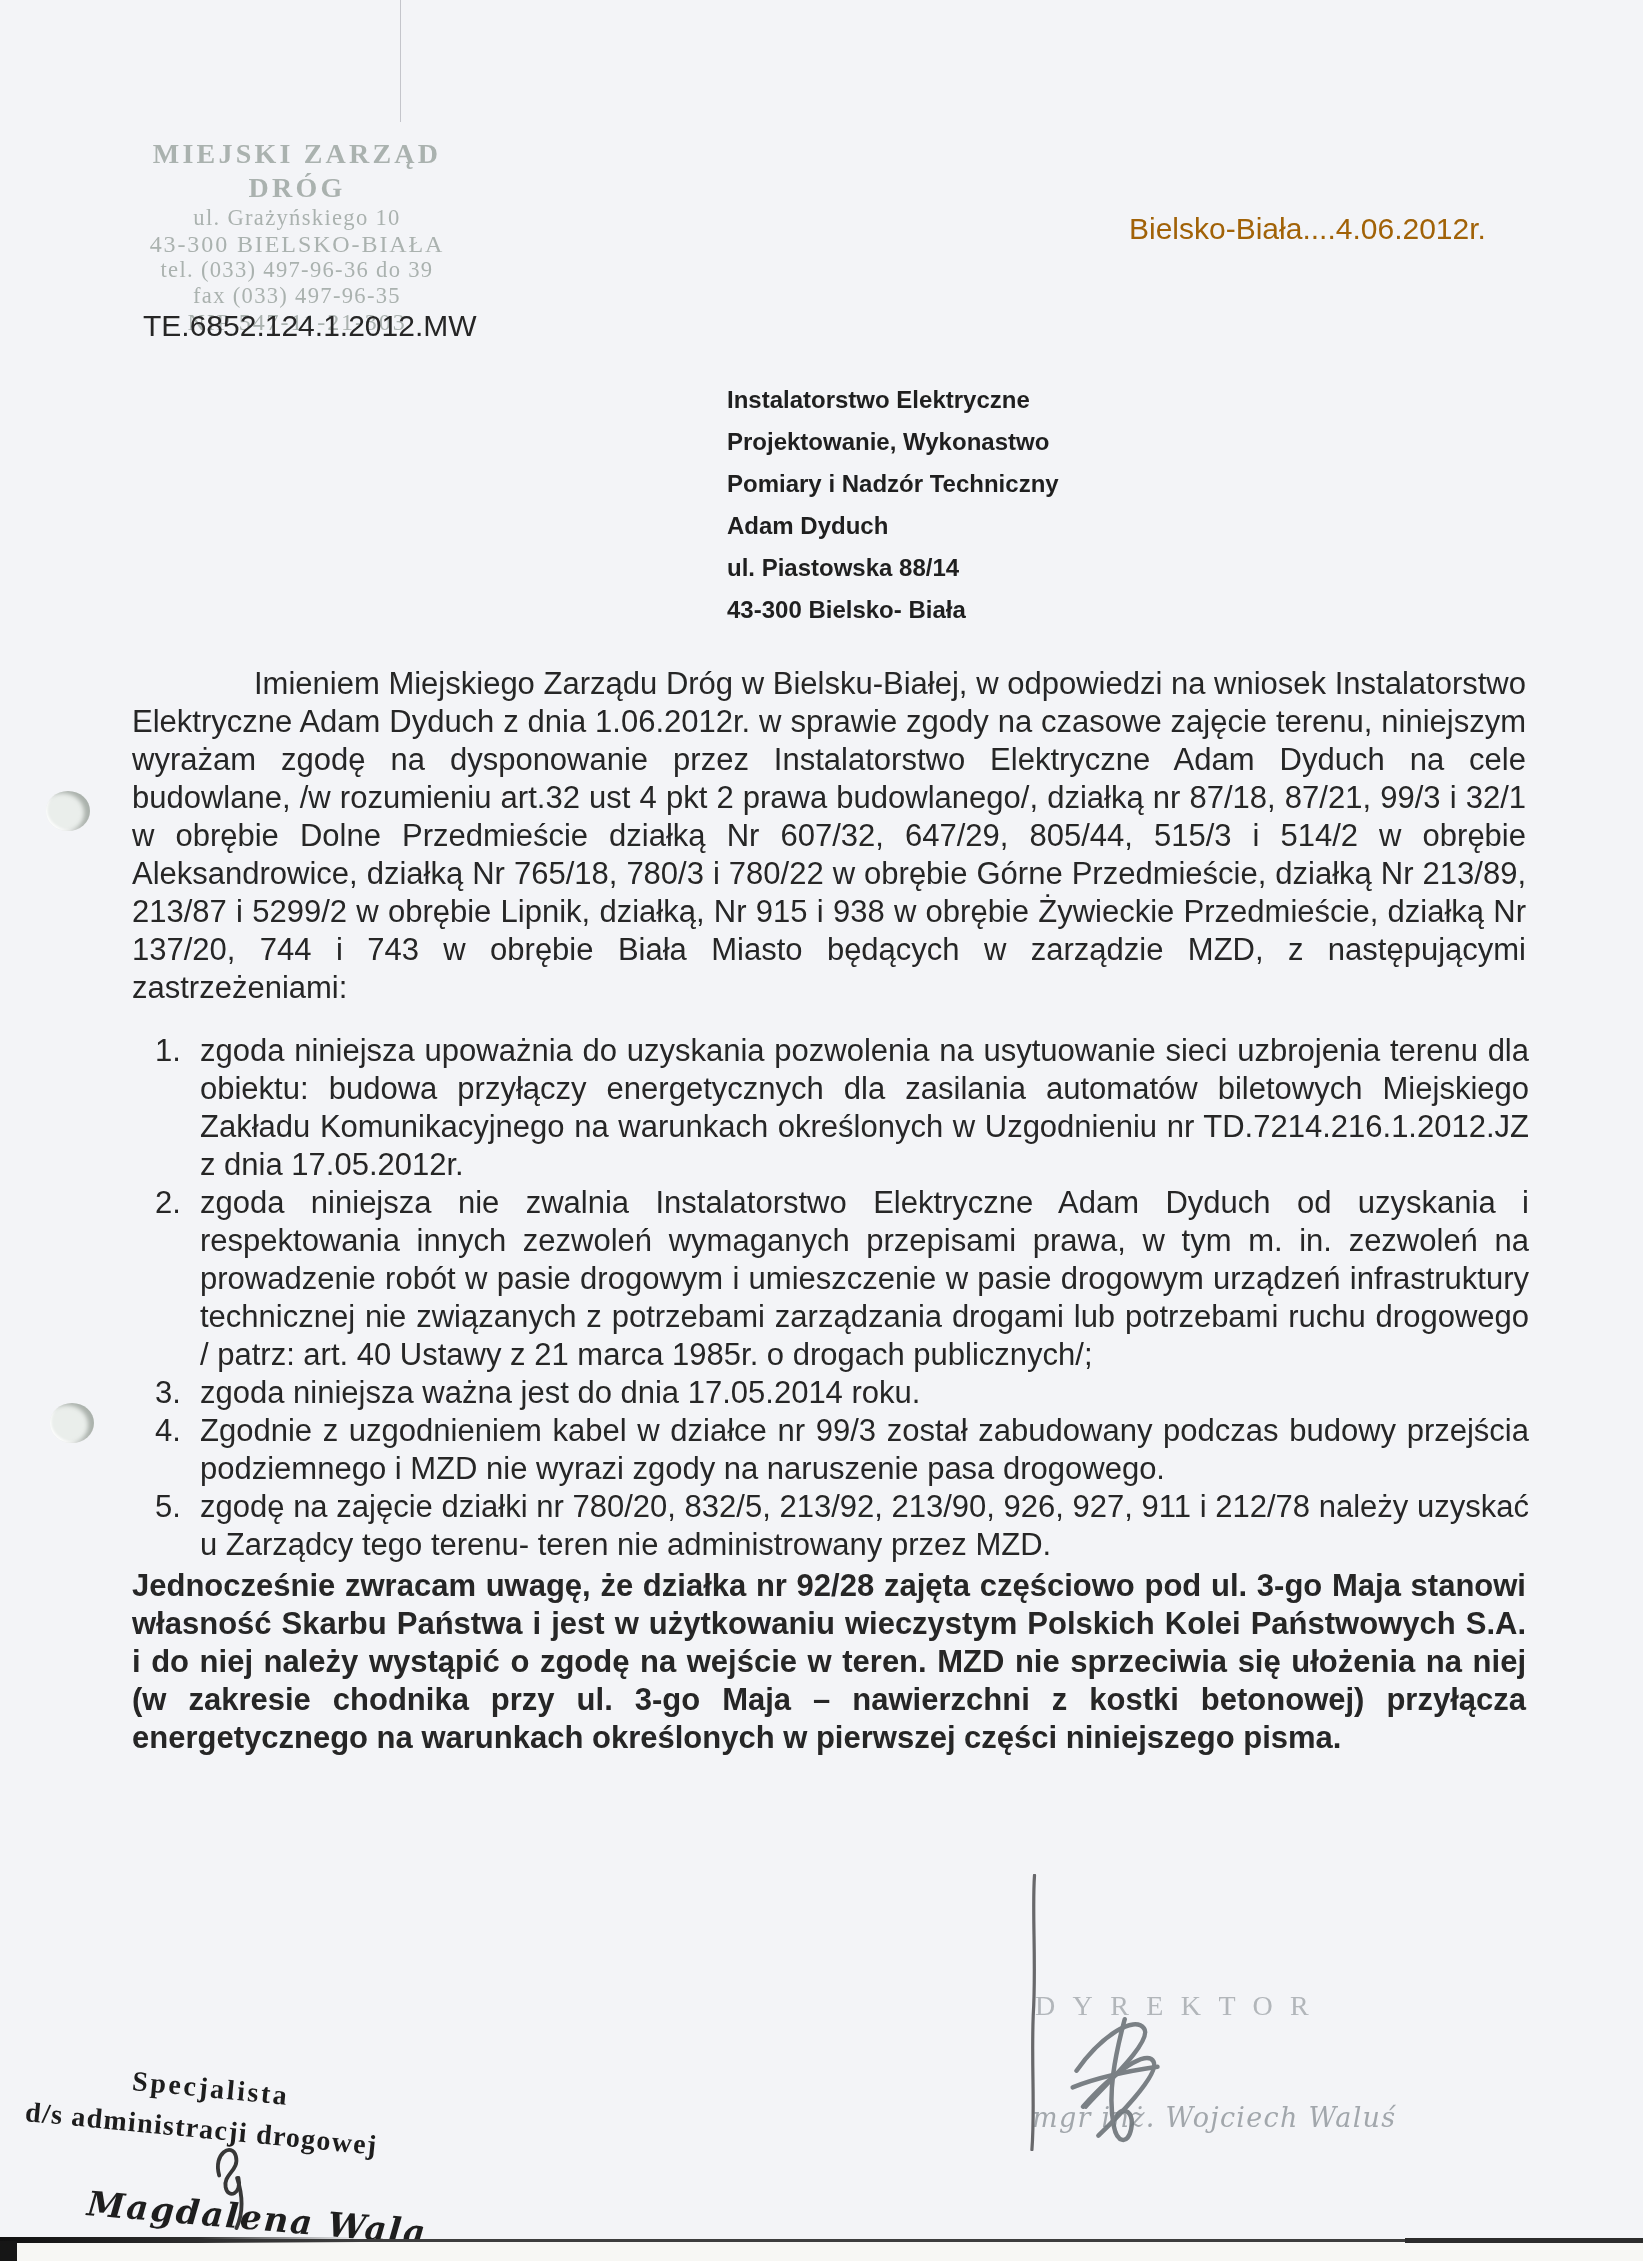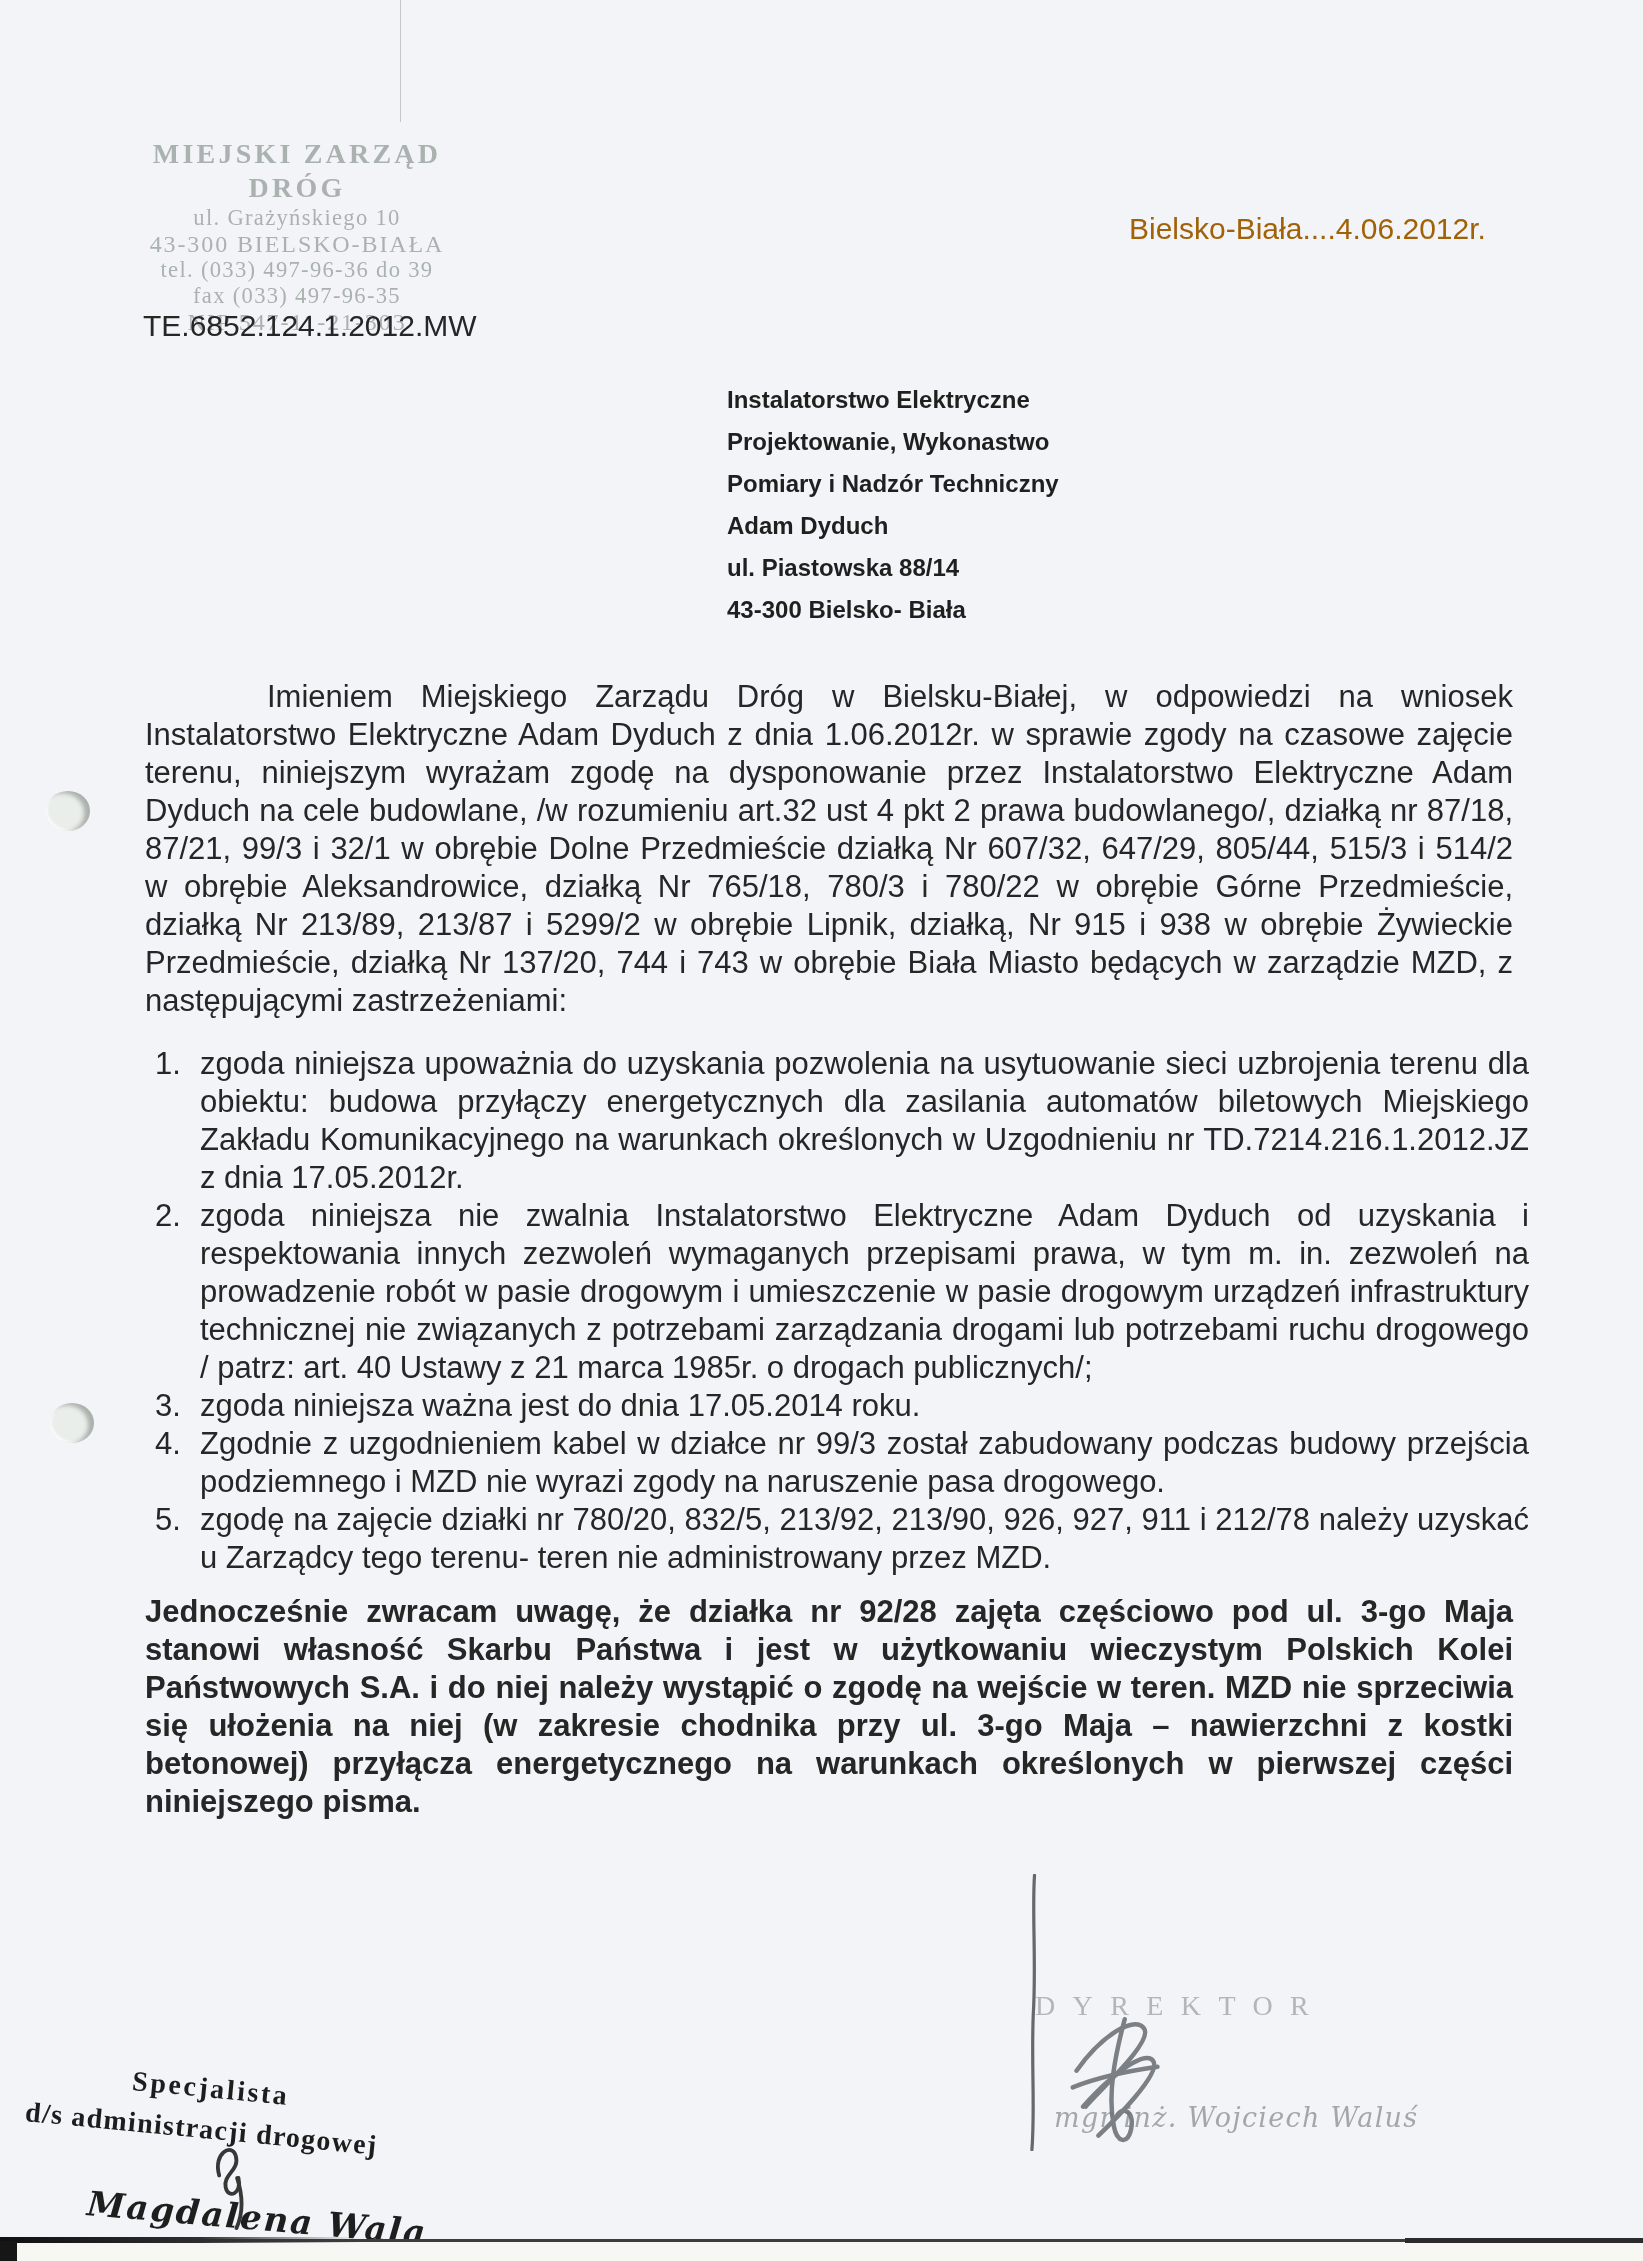--- a/index.html
+++ b/index.html
@@ -37,21 +37,21 @@
   .recipient{
     position:absolute;left:727px;top:379px;
     font-size:24px;font-weight:bold;line-height:42px;color:#1f1f1f;
   }
   
   .bodytext{
     position:absolute;left:129px;top:662px;width:1400px;
     font-size:31px;line-height:38px;color:#262626;
     text-align:justify;
   }
-  .bodytext p{margin:16px;}
+  .bodytext p{margin:3px;}
   .p1{text-indent:122px;}
   .list{margin-top:24.5px;margin-left:26px;}
   .li{display:flex;align-items:flex-start;}
   .li .num{flex:0 0 45px;}
   .li .li-text{flex:1;text-align:justify;}
   .closing{margin-left:57px;font-weight:bold;}
   
   .hole{
     position:absolute;width:44px;height:40px;border-radius:50%;
     background:#eaeeeb;
@@ -68,21 +68,20 @@
     filter:blur(0.4px);
     white-space:nowrap;
   }
   .dyrektor-name{
     position:absolute;left:1032px;top:2102px;
     font-family:"DejaVu Serif",serif;font-style:italic;
     font-size:27px;letter-spacing:1.3px;
     color:rgba(112,119,126,0.62);
     filter:blur(0.3px);
     white-space:nowrap;
-    padding-left:22px;
   }
   .pen-line,.sig-right,.sig-initials{position:absolute;}
   .pen-line{left:1028px;top:1874px;}
   .sig-right{left:1062px;top:2009px;}
   .sig-initials{left:201px;top:2137px;}
   
   .spec1{
     position:absolute;left:134px;top:2065px;
     font-family:"Liberation Serif",serif;font-weight:bold;
     font-size:28px;letter-spacing:2.6px;color:#1d1d1d;

